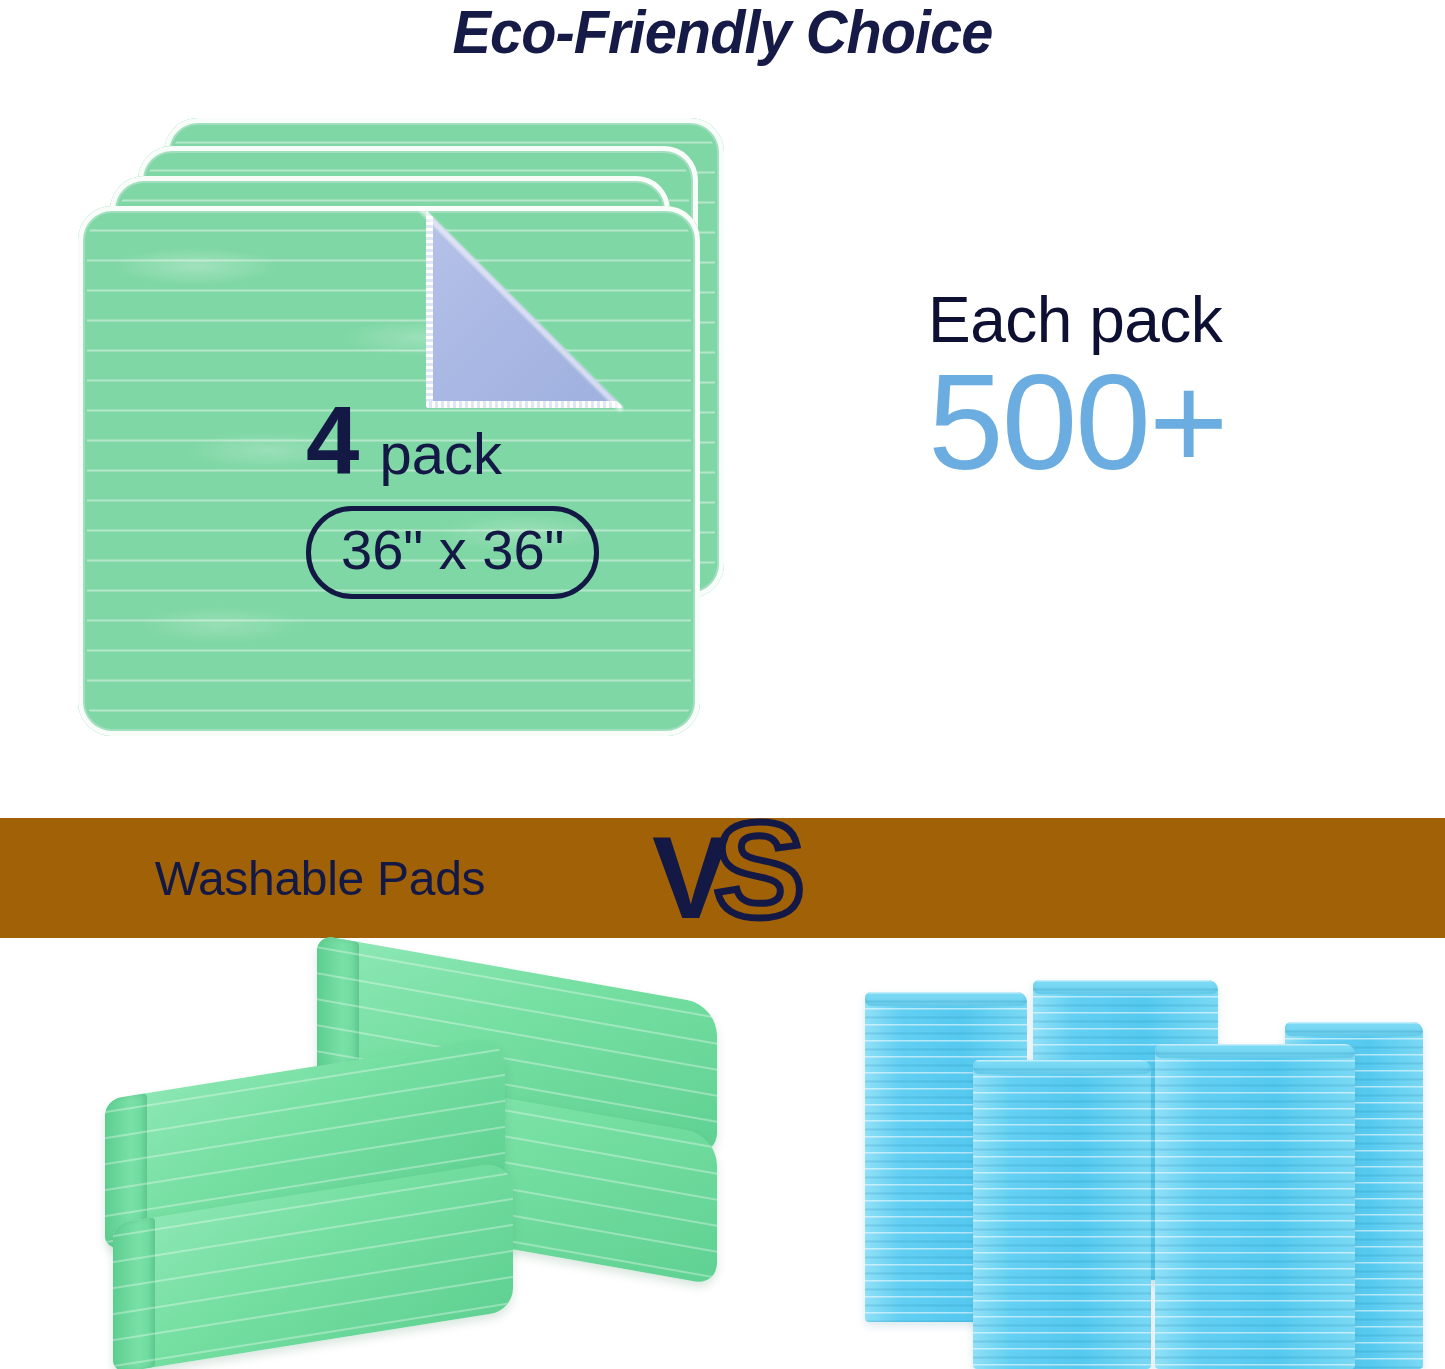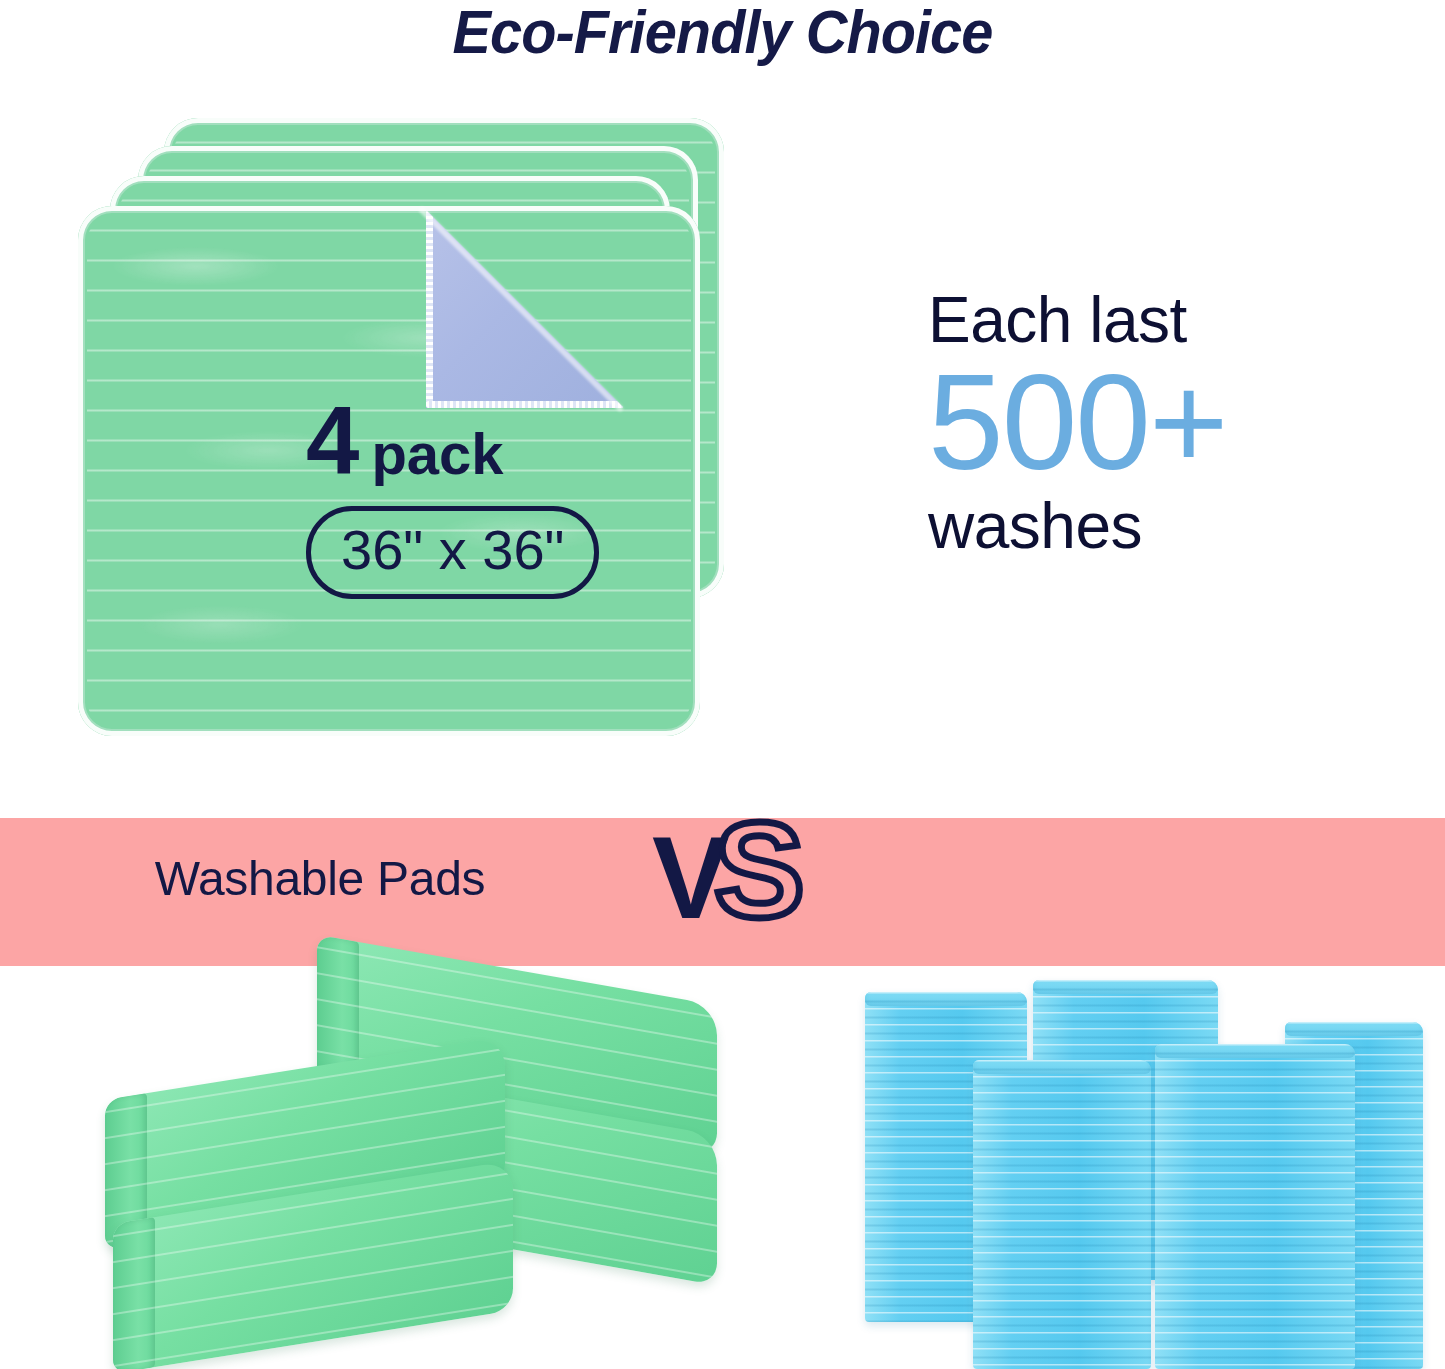--- a/index.html
+++ b/index.html
@@ -83,38 +83,38 @@
     position:absolute;left:-4px;top:-4px;width:286px;height:6px;
     background:rgba(255,255,255,.55);
     transform:rotate(45deg);transform-origin:0 0;
     border-radius:3px;filter:blur(1px);
   }
 
   
   .pad-text{position:absolute;left:228px;top:280px;z-index:6;color:#131845;}
   .pack-line{display:flex;align-items:baseline;}
   .pack-num{font-size:96px;font-weight:bold;line-height:.9;letter-spacing:-2px;}
-  .pack-word{font-size:58px;font-weight:bold;line-height:.9;margin-left:14px;letter-spacing:0px;text-align:right;}
+  .pack-word{font-size:58px;font-weight:normal;line-height:.9;margin-left:22px;letter-spacing:0px;text-align:right;}
   .size-pill{
     margin-top:22px;display:inline-block;
     border:5px solid #131845;border-radius:46px;
     padding:6px 30px 12px 30px;
     font-size:56px;letter-spacing:0px;white-space:nowrap;
   }
 
   
   .claim{position:absolute;left:928px;top:288px;width:460px;color:#0d1033;}
   .claim .l1{font-size:64px;line-height:1.0;letter-spacing:-.5px;}
   .claim .l2{font-size:136px;font-weight:normal;line-height:1.0;color:#6bade0;letter-spacing:-2px;margin-top:2px;}
   .claim .l3{font-size:64px;line-height:1.0;letter-spacing:-.5px;margin-top:4px;}
 
   
   .banner{
-    position:absolute;left:0;top:818px;width:1445px;height:148px;
-    background:#fca5a5;
+    position:absolute;left:0;top:818px;width:1445px;height:120px;
+    background:#a16207;
   }
   .banner-left{
     position:absolute;left:0;top:0;width:640px;height:120px;
     display:flex;align-items:center;justify-content:center;
     color:#131845;font-size:48px;letter-spacing:-.3px;
   }
   .banner-right{
     position:absolute;right:0;top:0;width:600px;height:120px;
     display:flex;align-items:center;justify-content:center;
     color:#131845;font-size:48px;letter-spacing:-.3px;
@@ -219,23 +219,22 @@
   <div class="pad-text">
     <div class="pack-line">
       <span class="pack-num">4</span>
       <span class="pack-word">pack</span>
     </div>
     <div class="size-pill">36" x 36"</div>
   </div>
 </div>
 
 <div class="claim">
-  <div class="l1">Each last</div>
+  <div class="l1">Each pack</div>
   <div class="l2">500+</div>
-  <div class="l3">washes</div>
 </div>
 
 <div class="banner">
   <div class="banner-left">Washable Pads</div>
   <div class="vs">
     <span class="v">V</span>
     <span class="s">S</span>
   </div>
 </div>
 

